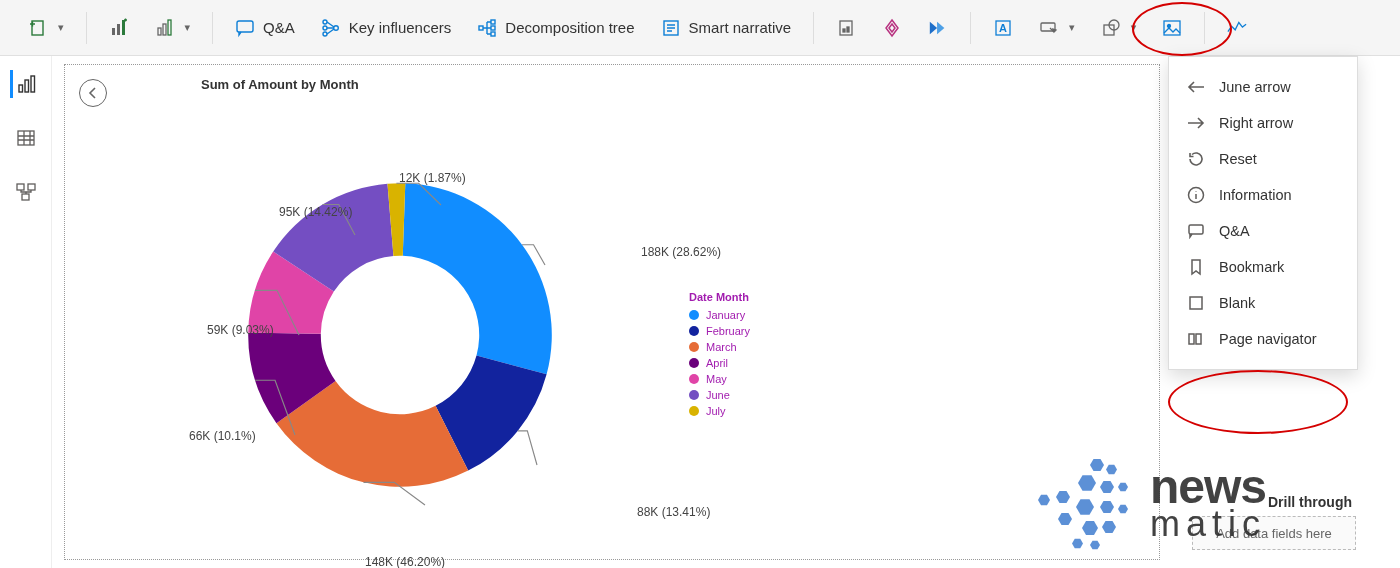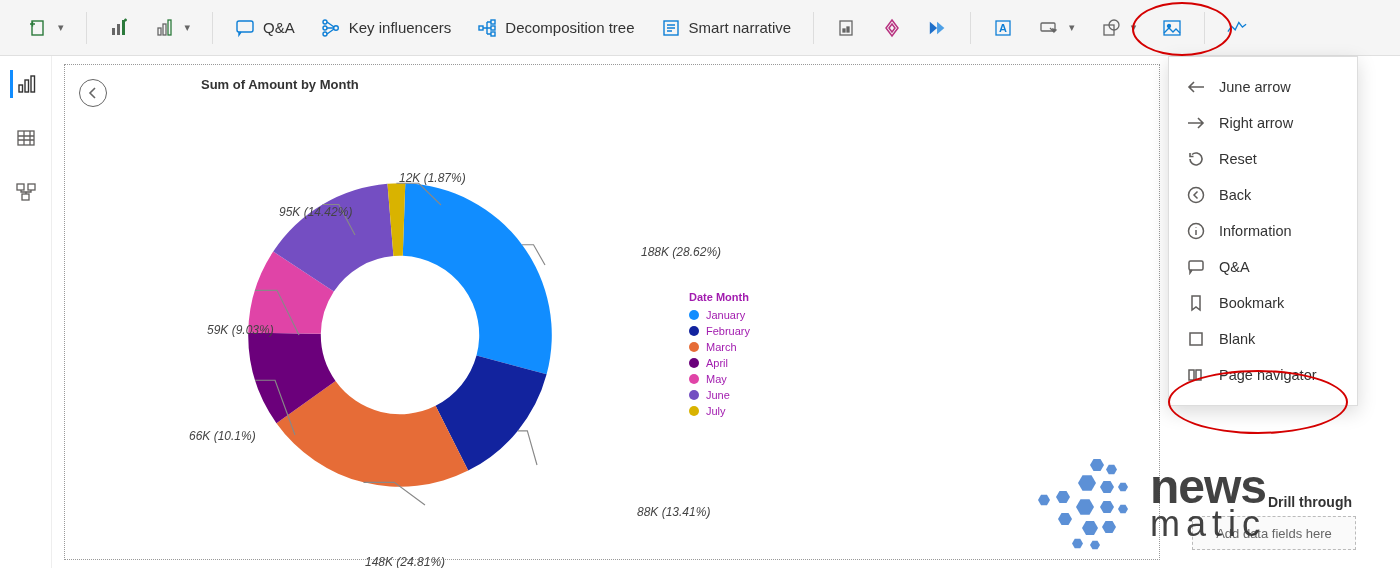--- a/index.html
+++ b/index.html
@@ -18,21 +18,21 @@
 .rail-btn.active { border-left: 3px solid #118dff; margin-left: -3px; padding-left: 3px; }
 
 
 .canvas { position: absolute; left: 64px; top: 64px; width: 1096px; height: 496px; border: 1px dotted #999; background: #fff; }
 .chart-title { position: absolute; left: 136px; top: 12px; font-size: 13px; font-weight: 600; color: #333; }
 .drill-back { position: absolute; left: 14px; top: 14px; width: 28px; height: 28px; border: 1.5px solid #666; border-radius: 50%; display: flex; align-items: center; justify-content: center; cursor: pointer; }
 
 
 .donut-wrap { position: absolute; left: 170px; top: 105px; width: 330px; height: 330px; }
 .donut-wrap svg { width: 100%; height: 100%; overflow: visible; }
-.seg-label { position: absolute; font-size: 12px; color: #444; white-space: nowrap; font-style: italic; }
+.seg-label { position: absolute; font-size: 12px; color: #444; white-space: nowrap; }
 
 
 .legend { position: absolute; left: 624px; top: 226px; font-size: 11px; color: #a21caf; }
 .legend-title { font-weight: 600; margin-bottom: 6px; }
 .legend-item { display: flex; align-items: center; gap: 7px; margin-bottom: 4px; cursor: pointer; }
 .legend-sw { width: 10px; height: 10px; border-radius: 50%; }
 
 
 .dropdown { position: absolute; left: 1168px; top: 56px; width: 190px; background: #fff; border: 1px solid #ddd; box-shadow: 0 6px 18px rgba(0,0,0,0.15); padding: 12px 0; z-index: 20; }
 .dd-item { display: flex; align-items: center; gap: 14px; padding: 9px 18px; font-size: 14.5px; color: #333; cursor: pointer; }
@@ -254,21 +254,21 @@
         <path d="M 12.067986974938094 72.94522065585556 L 25.42793288140844 72.94522065585556 L 38.78787878787879 100" stroke="#888" fill="none" stroke-width="0.7"></path>
         <path d="M 23.15512725614886 49.41476961620789 A 92 92 0 0 1 92.4104486706796 8.31358491783196 L 96.04023408905022 52.16360952234711 A 48 48 0 0 0 59.90702291625158 73.60770588671716 Z" fill="#744ec2"></path>
         <path d="M 53.04662058973238 20.883755385158366 L 62.88694665850255 20.883755385158366 L 72.72727272727273 39.39393939393939" stroke="#888" fill="none" stroke-width="0.7"></path>
         <path d="M 92.4104486706796 8.31358491783196 A 92 92 0 0 1 103.21075369663004 8.05604391424319 L 101.67517584172002 52.029240303083405 A 48 48 0 0 0 96.04023408905022 52.16360952234711 Z" fill="#d9b300"></path>
         <path d="M 97.80681760467897 8.026145285843029 L 111.3276512265819 8.026145285843029 L 124.84848484848486 21.21212121212121" stroke="#888" fill="none" stroke-width="0.7"></path>
       </svg>
   </div>
   <div id="seg-labels">
       <div class="seg-label" style="left: 576px; top: 180px;">188K (28.62%)</div>
       <div class="seg-label" style="left: 572px; top: 440px;">88K (13.41%)</div>
-      <div class="seg-label" style="left: 300px; top: 490px;">148K (24.81%)</div>
+      <div class="seg-label" style="left: 300px; top: 490px;">148K (46.20%)</div>
       <div class="seg-label" style="left: 124px; top: 364px;">66K (10.1%)</div>
       <div class="seg-label" style="left: 142px; top: 258px;">59K (9.03%)</div>
       <div class="seg-label" style="left: 214px; top: 140px;">95K (14.42%)</div>
       <div class="seg-label" style="left: 334px; top: 106px;">12K (1.87%)</div>
     </div>
 
   <div class="legend">
     <div class="legend-title">Date Month</div>
     <div id="legend-items">
         <div class="legend-item">
@@ -320,29 +320,20 @@
       </span>
     <span>Right arrow</span>
   </div>
   <div class="dd-item">
     <span class="dd-icon">
         <svg width="18" height="16" viewBox="0 0 18 16" fill="none" stroke="#605e5c" stroke-width="1.6">
           <path d="M3 8a6 6 0 1 0 2-4.5M3 2v3.5h3.5"></path>
         </svg>
       </span>
     <span>Reset</span>
-  </div>
-  <div class="dd-item">
-    <span class="dd-icon">
-        <svg width="18" height="18" viewBox="0 0 18 18" fill="none" stroke="#605e5c" stroke-width="1.5">
-          <circle cx="9" cy="9" r="7.5"></circle>
-          <path d="M10.5 5.5L7 9l3.5 3.5"></path>
-        </svg>
-      </span>
-    <span>Back</span>
   </div>
   <div class="dd-item">
     <span class="dd-icon">
         <svg width="18" height="18" viewBox="0 0 18 18" fill="none" stroke="#605e5c" stroke-width="1.5">
           <circle cx="9" cy="9" r="7.5"></circle>
           <path d="M9 8v5M9 5v.5"></path>
         </svg>
       </span>
     <span>Information</span>
   </div>

